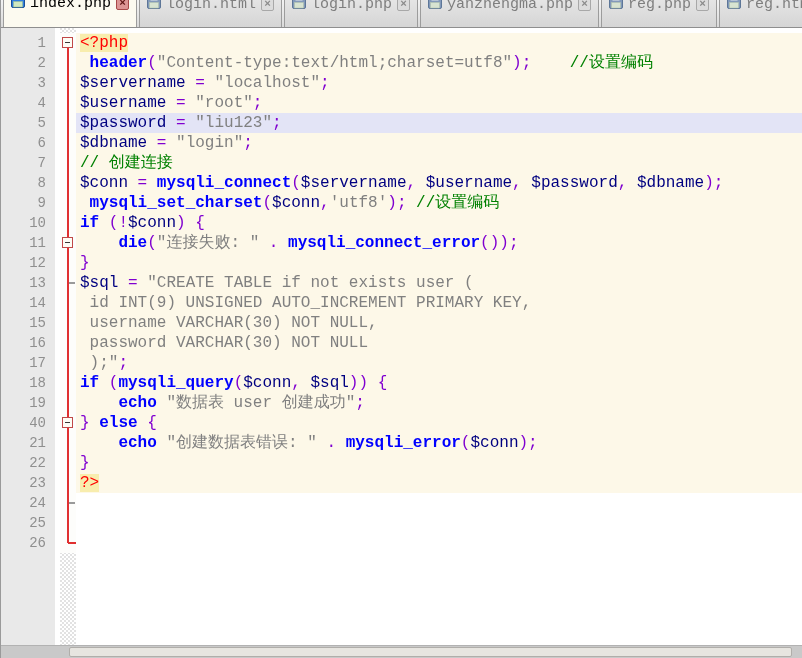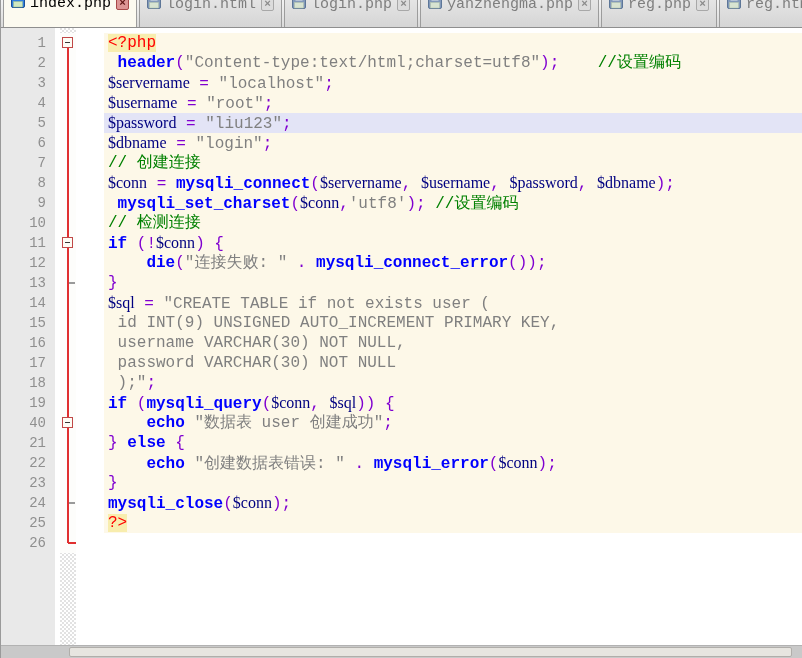--- a/index.html
+++ b/index.html
@@ -47,28 +47,28 @@
   }
   .foldcell{height:20px;background:#fdfdfb;position:relative;}
   .foldline{position:absolute;left:7px;top:15px;width:2px;height:500px;background:#e03030;z-index:1;}
   .foldbox{
     position:absolute;left:2px;top:4px;width:11px;height:11px;box-sizing:border-box;
     border:1px solid #c04848;background:#fdfdf5;z-index:2;
   }
   .foldbox::after{content:"";position:absolute;left:2px;right:2px;top:4px;height:1px;background:#3a3a3a;}
   .foldtick{position:absolute;left:9px;top:9px;width:6px;height:2px;background:#9a9a9a;z-index:2;}
   .foldcorner{position:absolute;left:8px;top:9px;width:8px;height:2px;background:#e03030;z-index:2;}
-  .col-code{flex:1 1 auto;padding-top:5px;box-sizing:border-box;background:#fff;overflow:hidden;margin-left:28px;}
+  .col-code{flex:1 1 auto;padding-top:5px;box-sizing:border-box;background:#fff;overflow:hidden;}
   .line{
     height:20px;line-height:20px;white-space:pre;font-size:16px;
     background:var(--editor-bg);padding-left:4px;color:#1a1a1a;
   }
   .line.current{background:var(--curline-bg);}
   .tok-kw{color:var(--c-kw);font-weight:bold;}
-  .tok-var{color:var(--c-var);font-family:Liberation Serif, serif;}
+  .tok-var{color:var(--c-var);}
   .tok-str{color:var(--c-str);}
   .tok-com{color:var(--c-com);}
   .tok-op{color:var(--c-op);}
   .tok-tag{color:var(--c-tag);background:#f8edae;}
   .tok-pln{color:#1a1a1a;}
   
   .hscroll{height:13px;background:#c9c9c9;position:relative;border-top:1px solid #b2b2b2;box-sizing:border-box;}
   .hthumb{position:absolute;top:1px;bottom:1px;left:68px;right:10px;
           background:#e7e5e0;border:1px solid #b0aeaa;border-radius:2px;box-sizing:border-box;}
 </style>
@@ -211,34 +211,32 @@
     <div class="col-code" id="colcode">
         <div class="line"><span class="tok-tag">&lt;?php</span></div>
         <div class="line"><span class="tok-pln"> </span><span class="tok-kw">header</span><span class="tok-op">(</span><span class="tok-str">"Content-type:text/html;charset=utf8"</span><span class="tok-op">);</span><span class="tok-pln">    </span><span class="tok-com">//设置编码</span></div>
         <div class="line"><span class="tok-var">$servername</span><span class="tok-op"> = </span><span class="tok-str">"localhost"</span><span class="tok-op">;</span></div>
         <div class="line"><span class="tok-var">$username</span><span class="tok-op"> = </span><span class="tok-str">"root"</span><span class="tok-op">;</span></div>
         <div class="line current"><span class="tok-var">$password</span><span class="tok-op"> = </span><span class="tok-str">"liu123"</span><span class="tok-op">;</span></div>
         <div class="line"><span class="tok-var">$dbname</span><span class="tok-op"> = </span><span class="tok-str">"login"</span><span class="tok-op">;</span></div>
         <div class="line"><span class="tok-com">// 创建连接</span></div>
         <div class="line"><span class="tok-var">$conn</span><span class="tok-op"> = </span><span class="tok-kw">mysqli_connect</span><span class="tok-op">(</span><span class="tok-var">$servername</span><span class="tok-op">, </span><span class="tok-var">$username</span><span class="tok-op">, </span><span class="tok-var">$password</span><span class="tok-op">, </span><span class="tok-var">$dbname</span><span class="tok-op">);</span></div>
         <div class="line"><span class="tok-pln"> </span><span class="tok-kw">mysqli_set_charset</span><span class="tok-op">(</span><span class="tok-var">$conn</span><span class="tok-op">,</span><span class="tok-str">'utf8'</span><span class="tok-op">);</span><span class="tok-pln"> </span><span class="tok-com">//设置编码</span></div>
-        <div class="line"><span class="tok-com">// 检测连接</span></div>
         <div class="line"><span class="tok-kw">if</span><span class="tok-op"> (!</span><span class="tok-var">$conn</span><span class="tok-op">) {</span></div>
         <div class="line"><span class="tok-pln">    </span><span class="tok-kw">die</span><span class="tok-op">(</span><span class="tok-str">"连接失败: "</span><span class="tok-op"> . </span><span class="tok-kw">mysqli_connect_error</span><span class="tok-op">());</span></div>
         <div class="line"><span class="tok-op">}</span></div>
         <div class="line"><span class="tok-var">$sql</span><span class="tok-op"> = </span><span class="tok-str">"CREATE TABLE if not exists user (</span></div>
         <div class="line"><span class="tok-str"> id INT(9) UNSIGNED AUTO_INCREMENT PRIMARY KEY,</span></div>
         <div class="line"><span class="tok-str"> username VARCHAR(30) NOT NULL,</span></div>
         <div class="line"><span class="tok-str"> password VARCHAR(30) NOT NULL</span></div>
         <div class="line"><span class="tok-str"> );"</span><span class="tok-op">;</span></div>
         <div class="line"><span class="tok-kw">if</span><span class="tok-op"> (</span><span class="tok-kw">mysqli_query</span><span class="tok-op">(</span><span class="tok-var">$conn</span><span class="tok-op">, </span><span class="tok-var">$sql</span><span class="tok-op">)) {</span></div>
         <div class="line"><span class="tok-pln">    </span><span class="tok-kw">echo</span><span class="tok-str"> "数据表 user 创建成功"</span><span class="tok-op">;</span></div>
         <div class="line"><span class="tok-op">} </span><span class="tok-kw">else</span><span class="tok-op"> {</span></div>
         <div class="line"><span class="tok-pln">    </span><span class="tok-kw">echo</span><span class="tok-str"> "创建数据表错误: "</span><span class="tok-op"> . </span><span class="tok-kw">mysqli_error</span><span class="tok-op">(</span><span class="tok-var">$conn</span><span class="tok-op">);</span></div>
         <div class="line"><span class="tok-op">}</span></div>
-        <div class="line"><span class="tok-kw">mysqli_close</span><span class="tok-op">(</span><span class="tok-var">$conn</span><span class="tok-op">);</span></div>
         <div class="line"><span class="tok-tag">?&gt;</span></div>
       </div>
   </div>
   <div class="hscroll">
     <div class="hthumb"></div>
   </div>
 </div>
 
 </body></html>

